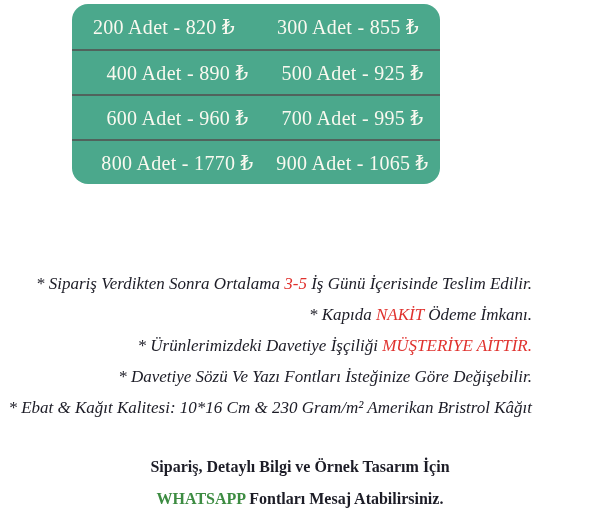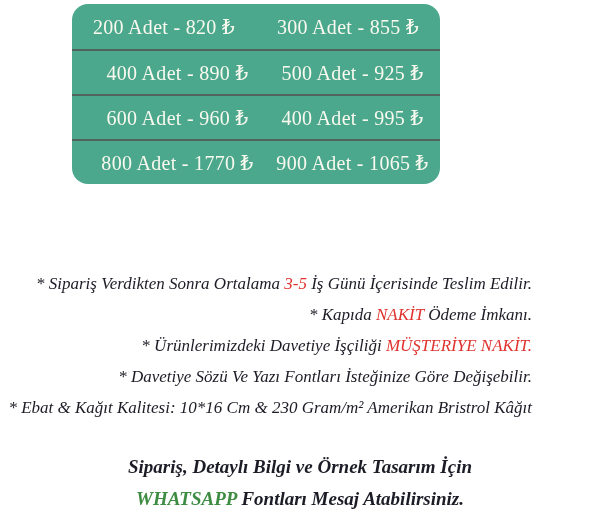--- a/index.html
+++ b/index.html
@@ -65,23 +65,22 @@
 
   
   .footer {
     position: absolute;
     left: 0;
     top: 451px;
     width: 600px;
     text-align: center;
   }
   .footer-line {
-    font-style: italic;
     font-weight: bold;
-    font-size: 19px;
+    font-size: 16px;
     line-height: 32px;
     color: var(--dark, #1C1C26);
     white-space: nowrap;
   }
   .hl-green {
     color: var(--green, #3D8C42);
   }
 </style>
 </head>
 <body>
@@ -90,32 +89,32 @@
   <div class="price-row">
     <div class="price-cell">200 Adet - 820 ₺</div>
     <div class="price-cell">300 Adet - 855 ₺</div>
   </div>
   <div class="price-row">
     <div class="price-cell">400 Adet - 890 ₺</div>
     <div class="price-cell">500 Adet - 925 ₺</div>
   </div>
   <div class="price-row">
     <div class="price-cell">600 Adet - 960 ₺</div>
-    <div class="price-cell">400 Adet - 995 ₺</div>
+    <div class="price-cell">700 Adet - 995 ₺</div>
   </div>
   <div class="price-row">
     <div class="price-cell">800 Adet - 1770 ₺</div>
     <div class="price-cell">900 Adet - 1065 ₺</div>
   </div>
 </div>
 
 <div class="notes">
   <div class="note-line"><span>* Sipariş Verdikten Sonra Ortalama </span><span class="hl-red">3-5</span><span> İş Günü İçerisinde Teslim Edilir.</span></div>
   <div class="note-line"><span>* Kapıda </span><span class="hl-red">NAKİT</span><span> Ödeme İmkanı.</span></div>
-  <div class="note-line"><span>* Ürünlerimizdeki Davetiye İşçiliği </span><span class="hl-red">MÜŞTERİYE NAKİT.</span><span></span></div>
+  <div class="note-line"><span>* Ürünlerimizdeki Davetiye İşçiliği </span><span class="hl-red">MÜŞTERİYE AİTTİR.</span><span></span></div>
   <div class="note-line"><span>* Davetiye Sözü Ve Yazı Fontları İsteğinize Göre Değişebilir.</span><span class="hl-red"></span><span></span></div>
   <div class="note-line"><span>* Ebat &amp; Kağıt Kalitesi: 10*16 Cm &amp; 230 Gram/m² Amerikan Bristrol Kâğıt</span><span class="hl-red"></span><span></span></div>
 </div>
 
 <div class="footer">
   <div class="footer-line">Sipariş, Detaylı Bilgi ve Örnek Tasarım İçin</div>
   <div class="footer-line"><span class="hl-green">WHATSAPP</span><span> Fontları Mesaj Atabilirsiniz.</span></div>
 </div>
 
 </body></html>

